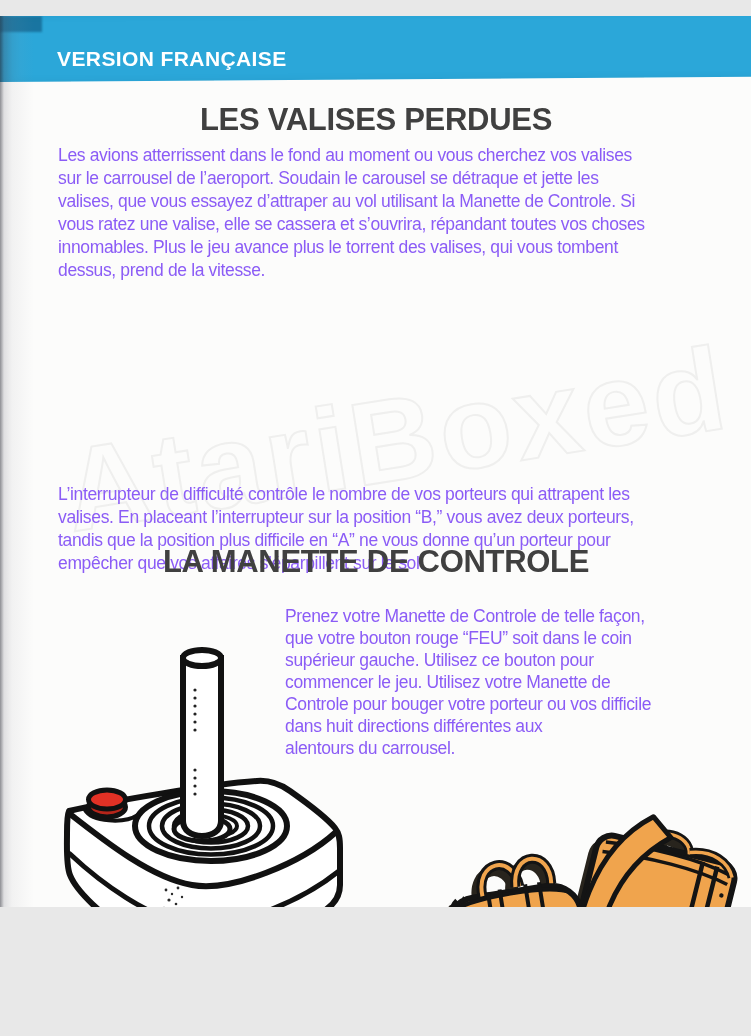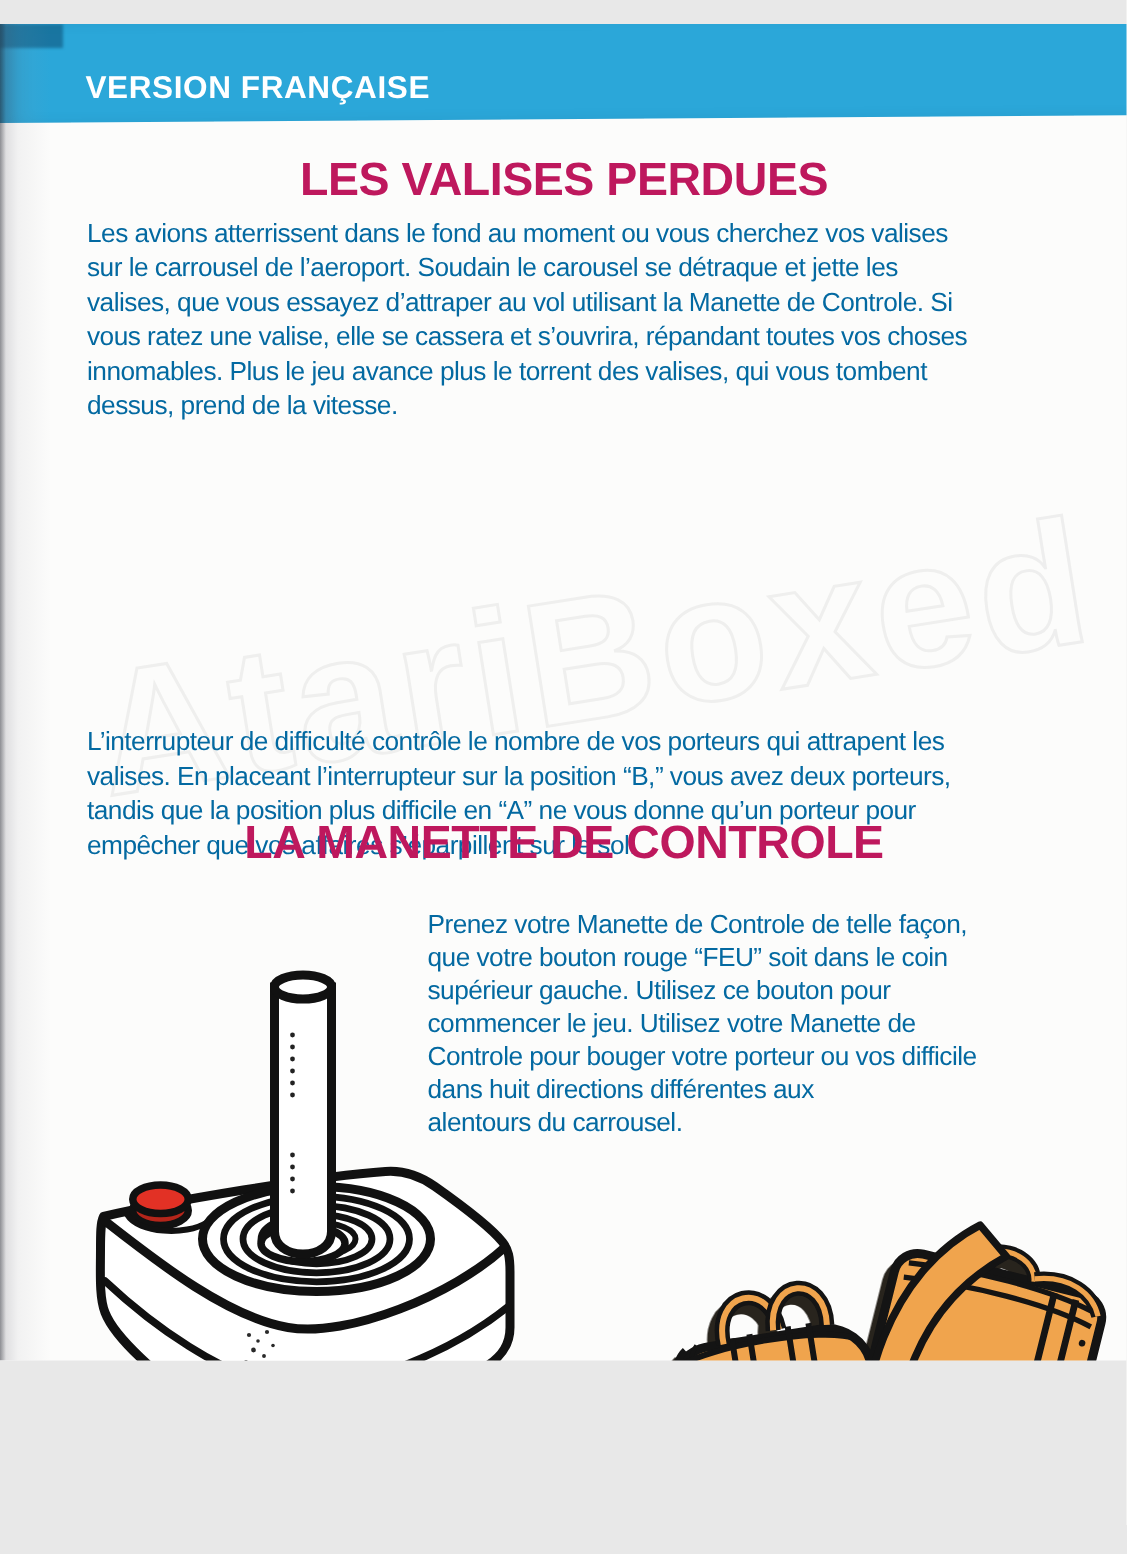--- a/index.html
+++ b/index.html
@@ -33,25 +33,25 @@
     font-size:118px;font-weight:bold;letter-spacing:4px;
     color:transparent;-webkit-text-stroke:2px rgba(190,190,188,.55);
     text-shadow:0 0 0 rgba(0,0,0,0);
     transform:rotate(-9deg);transform-origin:0 0;opacity:.38;
     white-space:nowrap;pointer-events:none;
   }
   
   .heading{
     position:absolute;left:36px;width:680px;z-index:2;
     text-align:center;font-weight:bold;font-size:31px;letter-spacing:-.3px;
-    color:#be185d;white-space:pre;
+    color:#404040;white-space:pre;
   }
   .bodytext{
     position:absolute;z-index:2;font-size:17.5px;letter-spacing:-.35px;
-    line-height:23px;white-space:pre;color:#0369a1;
+    line-height:23px;white-space:pre;color:#8b5cf6;
   }
   #title1{top:86px;}
   #body1{left:58px;top:128px;}
   #title2{top:272px;}
   #body2{left:58px;top:315px;}
   #title3{top:399px;}
   #body3{left:58px;top:467px;}
   #title4{top:528px;}
   #body4{left:285px;top:589px;line-height:22px;}
   

